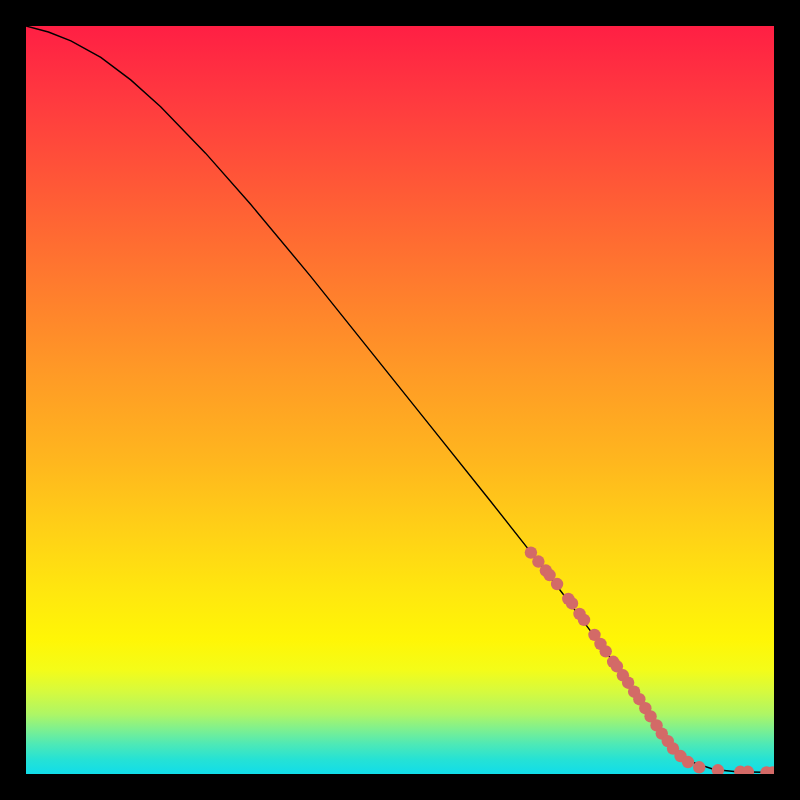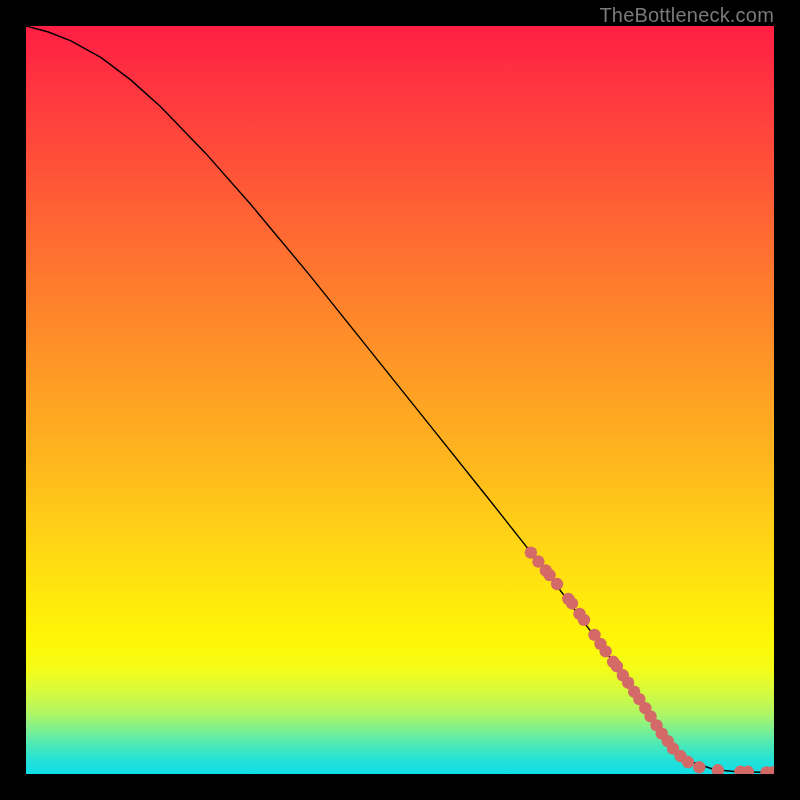--- a/index.html
+++ b/index.html
@@ -66,21 +66,20 @@
   }
   .scatter-dot {
     fill: #d36a67;
     stroke: none;
   }
 </style>
 </head>
 <body>
 
 <div class="frame">
-  <div class="watermark">TheBottleneck.com</div>
 
   <div class="plot">
     <svg class="overlay" viewBox="0 0 748 748" preserveAspectRatio="none">
       <path id="curve-path" class="curve" d="M0.00,0.00 L22.44,5.98 L44.88,14.96 L74.80,31.42 L104.72,53.86 L134.64,80.78 L179.52,127.16 L224.40,178.02 L284.24,249.83 L344.08,324.63 L403.92,399.43 L463.76,474.23 L508.64,531.08 L538.56,569.98 L568.48,610.37 L587.18,635.80 L602.14,656.74 L613.36,673.20 L624.58,689.66 L635.80,707.61 L650.76,724.06 L665.72,736.03 L688.16,743.51 L710.60,745.76 L748.00,746.50"></path>
       <g id="scatter-group">
           <circle cx="504.90" cy="526.59" r="6.2" class="scatter-dot"></circle>
           <circle cx="512.38" cy="535.57" r="6.2" class="scatter-dot"></circle>
           <circle cx="519.86" cy="544.54" r="6.2" class="scatter-dot"></circle>
           <circle cx="523.60" cy="549.03" r="6.2" class="scatter-dot"></circle>
           <circle cx="531.08" cy="558.01" r="6.2" class="scatter-dot"></circle>

